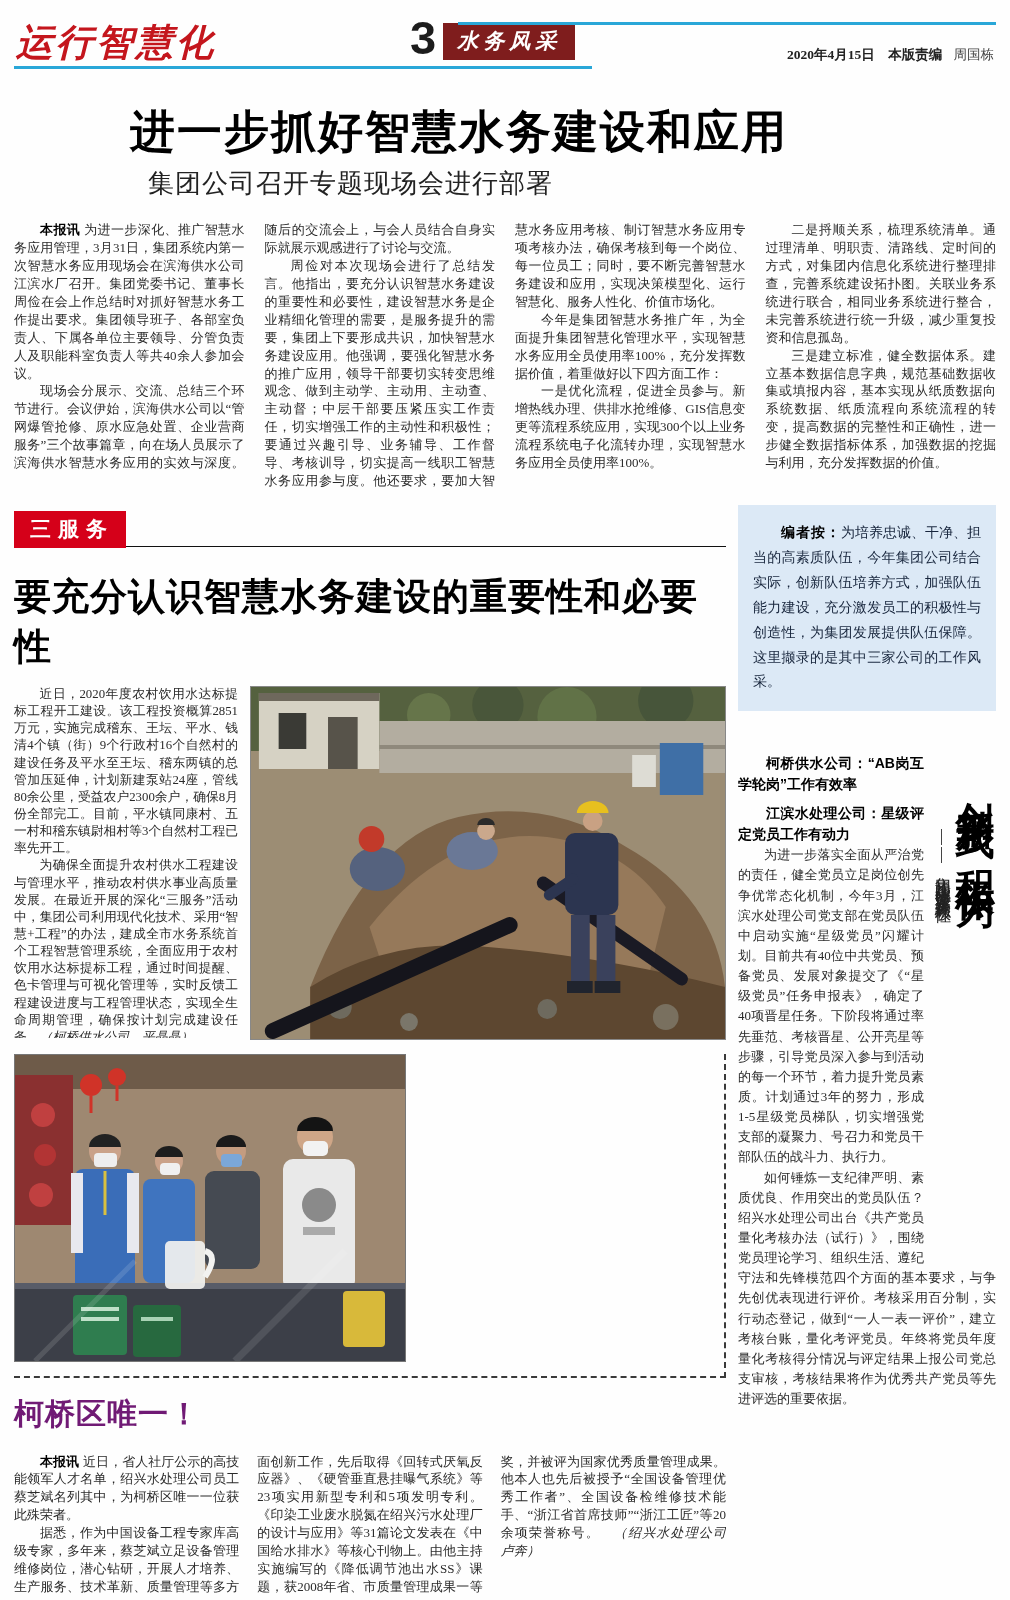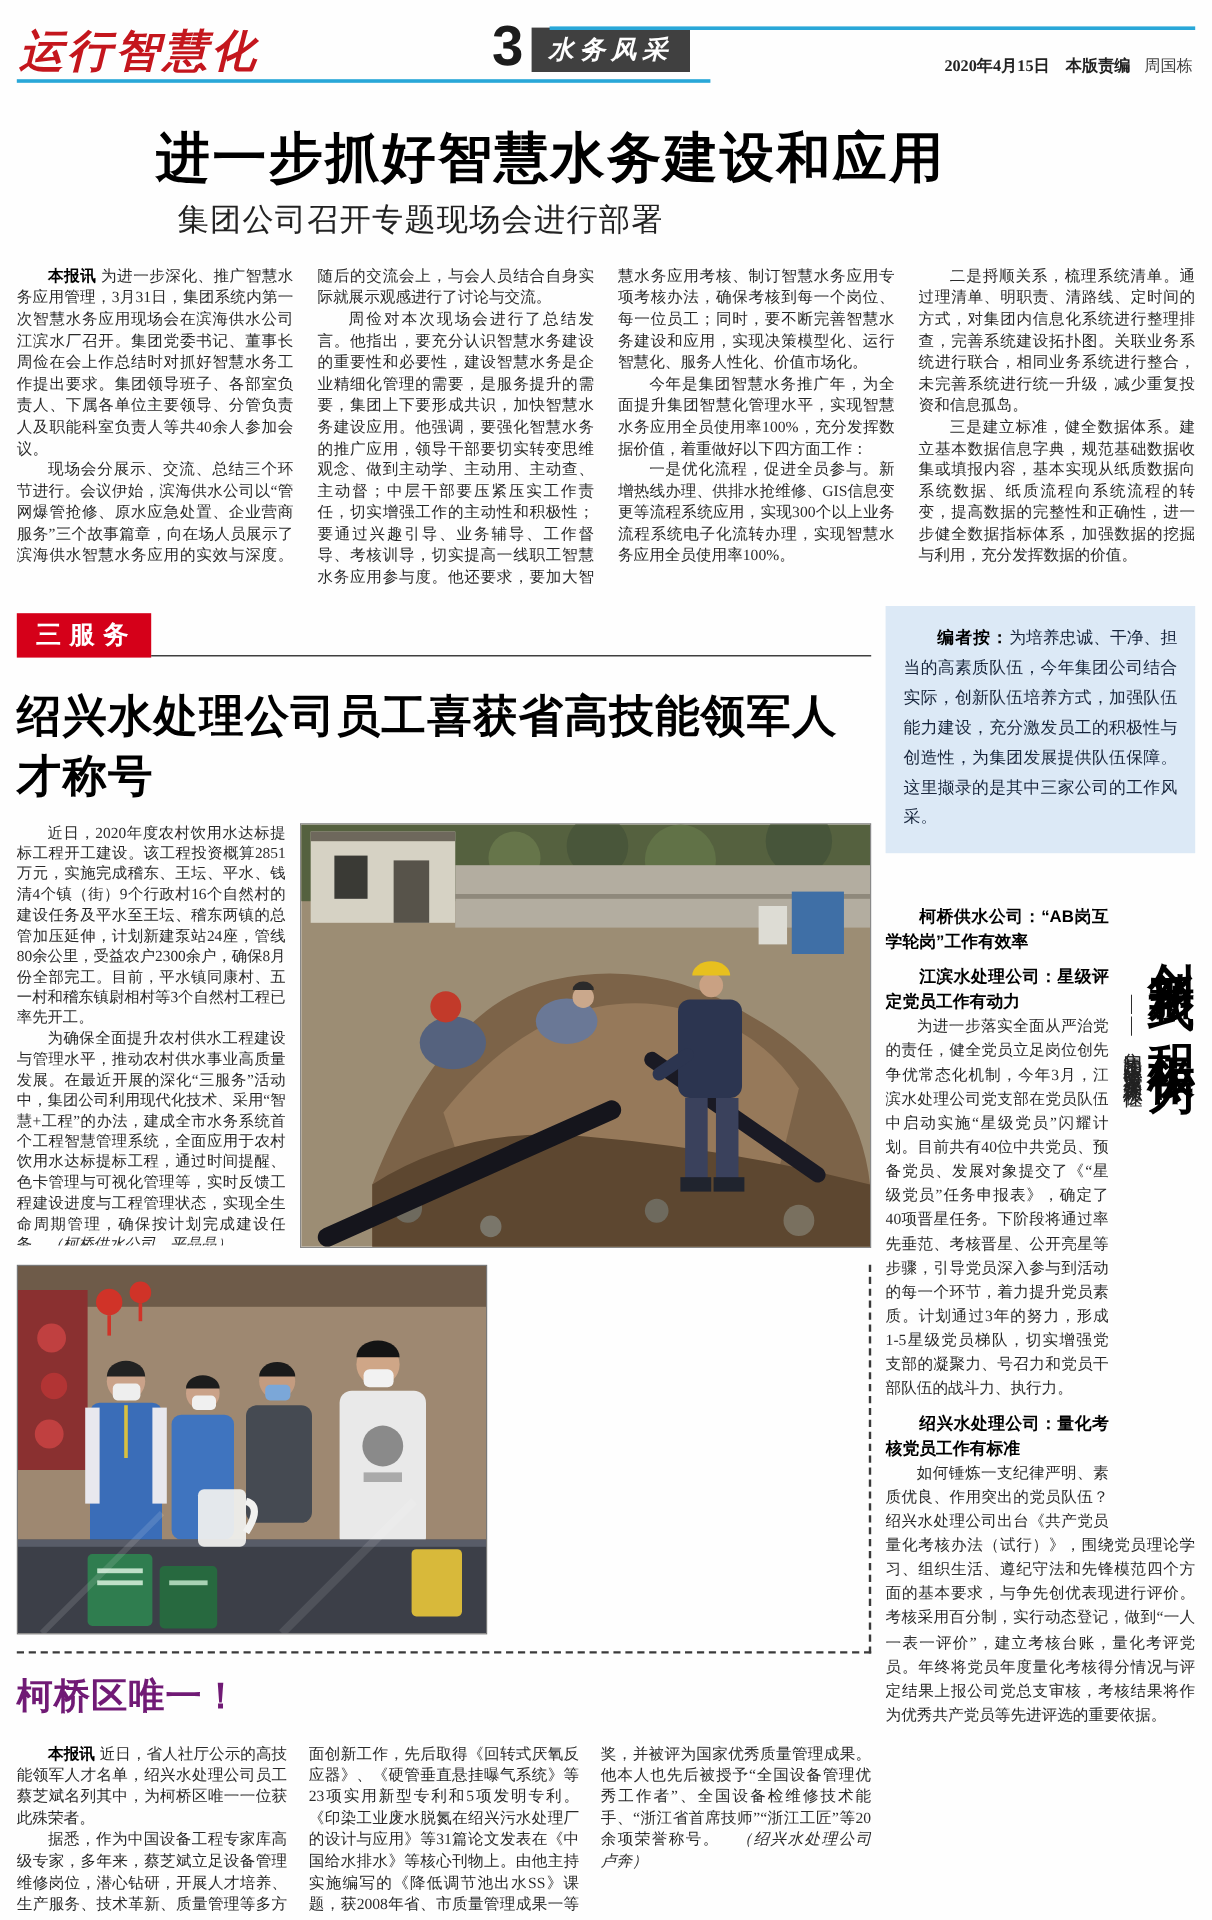--- a/index.html
+++ b/index.html
@@ -6,21 +6,21 @@
   .page{position:relative;width:1010px;height:1600px;margin:0 auto;background:#fefefe;
         box-sizing:border-box;padding:12px 14px 0 14px;overflow:hidden;
         font-family:"Liberation Serif","DejaVu Serif",serif;color:#1c1c1c;}
 
   
   header{position:relative;height:64px;}
   .brand{position:absolute;left:2px;top:6px;font-size:37px;font-weight:bold;font-style:italic;
          color:#c4161d;letter-spacing:3px;font-family:"DejaVu Serif",serif;}
   .head-center{position:absolute;left:396px;top:2px;display:flex;align-items:flex-start;gap:7px;}
   .pageno{font-size:47px;line-height:1;font-weight:bold;font-family:"Liberation Sans",sans-serif;}
-  .section-box{margin-top:9px;background:#404040;color:#fff;font-weight:bold;font-style:italic;
+  .section-box{margin-top:9px;background:#7f1d1d;color:#fff;font-weight:bold;font-style:italic;
                font-size:21px;letter-spacing:5px;padding:4px 14px 5px 14px;font-family:"DejaVu Serif",serif;}
   .dateline{position:absolute;right:2px;top:34px;font-size:13.5px;color:#222;}
   .dateline .d1{font-weight:bold;margin-left:10px;}
   .dateline .d2{margin-left:8px;color:#444;}
   .rule{position:absolute;height:3px;background:#29a7d8;}
   .rule-tr{top:10px;left:444px;right:0;}
   .rule-bl{top:54px;left:0;width:578px;}
 
   
   h1{margin:26px 92px 4px 0;text-align:center;font-size:45px;letter-spacing:2px;
@@ -123,21 +123,21 @@
   <div class="main">
 
     <div class="left-col">
 
       <div class="tag-row">
         <span class="tag">三服务</span>
         <span class="tag-line"></span>
       </div>
 
       <section>
-        <h2>绍兴水处理公司员工喜获省高技能领军人才称号</h2>
+        <h2>要充分认识智慧水务建设的重要性和必要性</h2>
         <div class="rural">
           <div class="rural-text">
             <p>近日，2020年度农村饮用水达标提标工程开工建设。该工程投资概算2851万元，实施完成稽东、王坛、平水、钱清4个镇（街）9个行政村16个自然村的建设任务及平水至王坛、稽东两镇的总管加压延伸，计划新建泵站24座，管线80余公里，受益农户2300余户，确保8月份全部完工。目前，平水镇同康村、五一村和稽东镇尉相村等3个自然村工程已率先开工。</p>
             <p><span>为确保全面提升农村供水工程建设与管理水平，推动农村供水事业高质量发展。在最近开展的深化“三服务”活动中，集团公司利用现代化技术、采用“智慧+工程”的办法，建成全市水务系统首个工程智慧管理系统，全面应用于农村饮用水达标提标工程，通过时间提醒、色卡管理与可视化管理等，实时反馈工程建设进度与工程管理状态，实现全生命周期管理，确保按计划完成建设任务。</span><span class="byline2">（柯桥供水公司　平晶晶）</span></p>
           </div>
           <svg class="photo photo1" viewBox="0 0 480 352" preserveAspectRatio="none" xmlns="http://www.w3.org/2000/svg">
             <rect width="480" height="352" fill="#9c8d74"></rect>
             <rect x="0" y="0" width="480" height="64" fill="#55613f"></rect>
             <circle cx="250" cy="18" r="26" fill="#49563a"></circle>
               <circle cx="320" cy="30" r="30" fill="#617247"></circle>
@@ -243,21 +243,20 @@
 
       <section class="feature">
         <div class="vhead">
           <div class="vmain">创新形式　积极作为</div>
           <div class="vsub">——集团加强队伍建设激发水务人积极性</div>
         </div>
         <div class="fsec">
           <p class="fh">柯桥供水公司：“AB岗互学轮岗”工作有效率</p>
           <p class="fh">江滨水处理公司：星级评定党员工作有动力</p>
           <p class="fb">为进一步落实全面从严治党的责任，健全党员立足岗位创先争优常态化机制，今年3月，江滨水处理公司党支部在党员队伍中启动实施“星级党员”闪耀计划。目前共有40位中共党员、预备党员、发展对象提交了《“星级党员”任务申报表》，确定了40项晋星任务。下阶段将通过率先垂范、考核晋星、公开亮星等步骤，引导党员深入参与到活动的每一个环节，着力提升党员素质。计划通过3年的努力，形成1-5星级党员梯队，切实增强党支部的凝聚力、号召力和党员干部队伍的战斗力、执行力。</p>
-          <p class="fh">绍兴水处理公司：量化考核党员工作有标准</p>
           <p class="fb">如何锤炼一支纪律严明、素质优良、作用突出的党员队伍？绍兴水处理公司出台《共产党员量化考核办法（试行）》，围绕党员理论学习、组织生活、遵纪守法和先锋模范四个方面的基本要求，与争先创优表现进行评价。考核采用百分制，实行动态登记，做到“一人一表一评价”，建立考核台账，量化考评党员。年终将党员年度量化考核得分情况与评定结果上报公司党总支审核，考核结果将作为优秀共产党员等先进评选的重要依据。</p>
 
         </div>
       </section>
 
     </div>
   </div>
 </div>
 
 </body></html>

